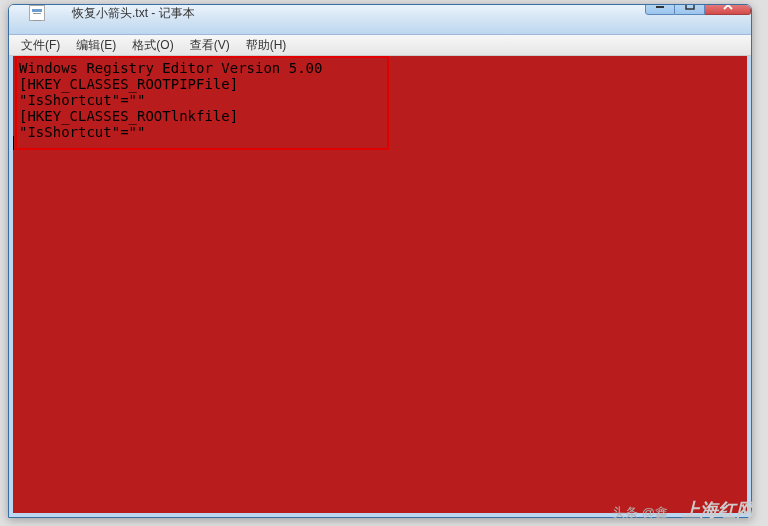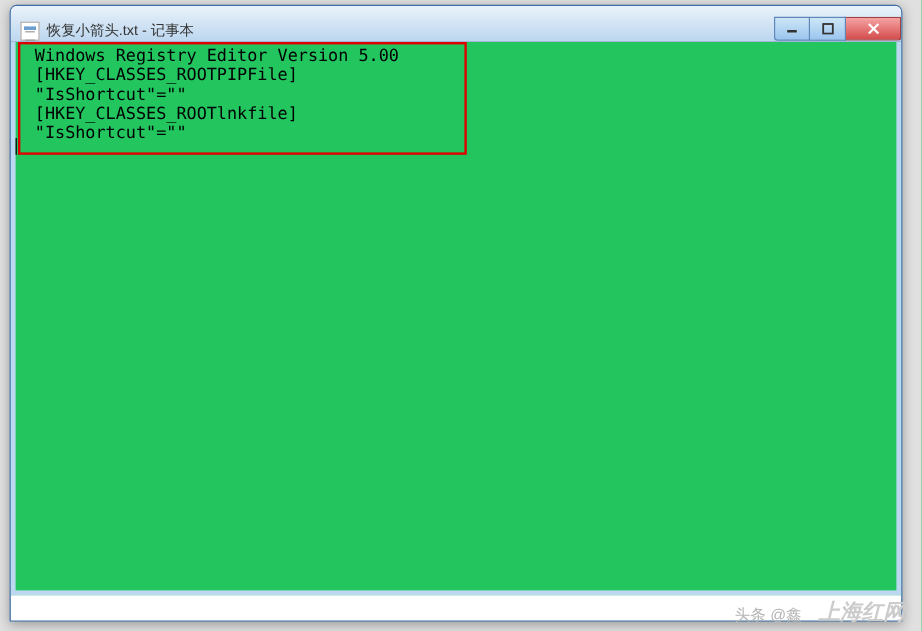--- a/index.html
+++ b/index.html
@@ -24,23 +24,24 @@
       border: 1px solid #3a6ea5;
       border-radius: 6px 6px 0 0;
       box-shadow: 0 2px 10px rgba(0,0,0,0.3);
       overflow: hidden;
       background: #ffffff;
     }
     .titlebar {
       height: 30px;
       background: linear-gradient(to bottom, #eaf3fb 0%, #d3e4f4 50%, #bcd7f0 100%);
       display: flex;
-      align-items: flex-end;
-      padding: 0 0 0 8px;
+      align-items: flex-start;
+      padding: 0 0 0 20px;
       border-bottom: 1px solid #a0b8d8;
+      gap: 21px;
     }
     .titlebar-icon {
       width: 16px;
       height: 16px;
       margin-right: 6px;
       background: #fff;
       border: 1px solid #aaa;
       display: flex;
       align-items: center;
       justify-content: center;
@@ -116,22 +117,22 @@
       color: #333;
     }
     .menu-item {
       padding: 2px 8px;
       cursor: pointer;
     }
     .content-area {
       position: relative;
       width: 100%;
       height: calc(100% - 51px);
-      background: #22c55e;
-      padding: 4px 16px;
+      background: #b91c1c;
+      padding: 4px 6px;
       border: 4px solid #bcd7f0;
       border-top: none;
     }
     .editor-text {
       font-family: "SimSun", Consolas, monospace;
       font-size: 14px;
       line-height: 16px;
       white-space: pre;
       color: #000;
       position: relative;
@@ -192,20 +193,27 @@
           </svg>
       </div>
       <div class="win-btn close">
         <svg width="12" height="10" viewBox="0 0 12 10">
             <line x1="2" y1="1" x2="10" y2="9" stroke="#fff" stroke-width="1.8"></line>
             <line x1="10" y1="1" x2="2" y2="9" stroke="#fff" stroke-width="1.8"></line>
           </svg>
       </div>
     </div>
   </div>
+  <div class="menubar">
+    <div class="menu-item">文件(F)</div>
+    <div class="menu-item">编辑(E)</div>
+    <div class="menu-item">格式(O)</div>
+    <div class="menu-item">查看(V)</div>
+    <div class="menu-item">帮助(H)</div>
+  </div>
   <div class="content-area">
     <div class="editor-text">Windows Registry Editor Version 5.00
 [HKEY_CLASSES_ROOTPIPFile]
 "IsShortcut"=""
 [HKEY_CLASSES_ROOTlnkfile]
 "IsShortcut"=""</div>
     <div class="text-cursor"></div>
     <div class="red-box"></div>
   </div>
 </div>

